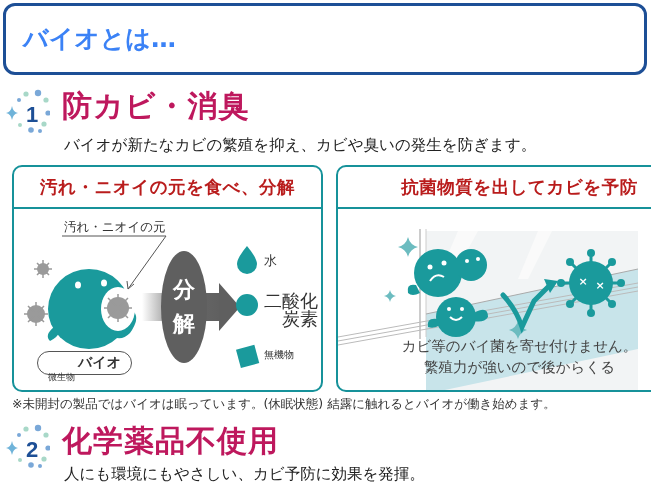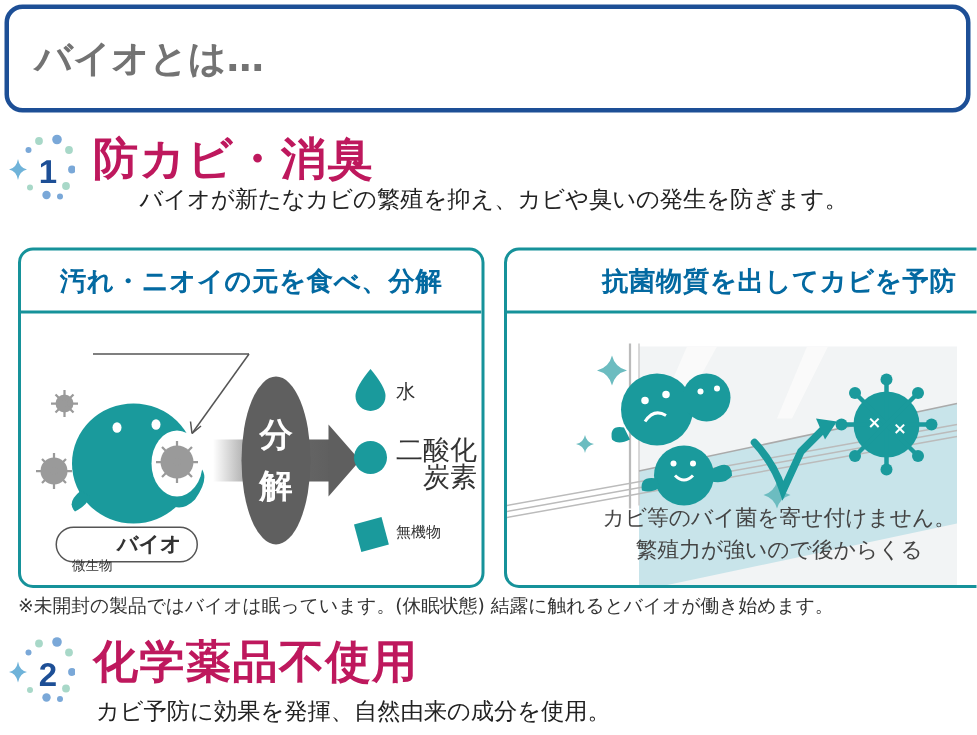--- a/index.html
+++ b/index.html
@@ -6,21 +6,21 @@
   html, body { width: 651px; height: 490px; background: #ffffff; overflow: hidden; }
   body { position: relative; font-family: "DejaVu Sans", "Liberation Sans", sans-serif; color: #333; }
 
   
   .intro {
     position: absolute; left: 3px; top: 3px; width: 644px; height: 72px;
     border: 3px solid #1d4f96; border-radius: 12px; background: #fff;
   }
   .intro-title {
     position: absolute; left: 17px; top: 16px;
-    font-size: 25px; font-weight: bold; color: #737373; letter-spacing: 0px;
+    font-size: 25px; font-weight: bold; color: #3b82f6; letter-spacing: 0px;
     font-family: "DejaVu Sans", sans-serif;
   }
   .intro-text {
     position: absolute; left: 175px; top: 9px; width: 460px;
     font-size: 15.5px; line-height: 27px; color: #222; font-weight: normal;
   }
   .intro-text .red { color: #d4212d; font-weight: bold; }
 
   
   .badge { position: absolute; width: 44px; height: 46px; }
@@ -31,21 +31,21 @@
   .section-sub { position: absolute; font-size: 15.5px; color: #222; }
 
   
   .panel {
     position: absolute; top: 165px; height: 227px;
     border: 2.5px solid #16929a; border-radius: 10px; background: #fff; overflow: hidden;
   }
   .panel-head {
     height: 42px; border-bottom: 2px solid #16929a;
     display: flex; align-items: center; justify-content: center;
-    font-size: 17.5px; font-weight: bold; color: #0369a1; letter-spacing: 0.5px;
+    font-size: 17.5px; font-weight: bold; color: #b91c1c; letter-spacing: 0.5px;
   }
   .panel-body { position: relative; height: 181px; }
 
   .teal { fill: #1a9a9c; }
   .lbl-small { position: absolute; font-size: 12px; color: #333; }
   .product-label {
     position: absolute; left: 23px; top: 142px; width: 95px; height: 24px;
     border: 1.5px solid #555; border-radius: 12px;
     display: flex; align-items: center; justify-content: center; gap: 3px;
   }
@@ -75,26 +75,27 @@
   <circle cx="40" cy="12" r="2.6" fill="#a8d8c8"></circle>
   <circle cx="42" cy="25" r="2.6" fill="#7aa8d8"></circle>
   <circle cx="38" cy="36" r="2.6" fill="#a8d8c8"></circle>
   <circle cx="25" cy="42" r="2.8" fill="#7aa8d8"></circle>
   <circle cx="34" cy="43" r="2" fill="#7aa8d8"></circle>
   <circle cx="14" cy="37" r="2" fill="#a8d8c8"></circle>
   <path d="M6 18 Q7 24 12 25 Q7 26 6 32 Q5 26 0 25 Q5 24 6 18Z" fill="#6fb3d9"></path>
   <text x="26" y="34" text-anchor="middle" font-size="22" font-weight="bold" fill="#1d4f96" font-family="Liberation Sans, sans-serif">1</text>
 </svg>
 <div class="section-title" style="left:62px; top:86px;">防カビ・消臭</div>
-<div class="section-sub" style="left:64px; top:123px;margin-left:29px;">バイオが新たなカビの繁殖を抑え、カビや臭いの発生を防ぎます。</div>
+<div class="section-sub" style="left:64px; top:135px;">バイオが新たなカビの繁殖を抑え、カビや臭いの発生を防ぎます。</div>
 
 <div class="panel" style="left:12px; width:311px;">
   <div class="panel-head">汚れ・ニオイの元を食べ、分解</div>
   <div class="panel-body">
 
+    <div class="lbl-small" style="left:50px; top:10px; font-size:12.5px;">汚れ・ニオイの元</div>
     <svg style="position:absolute; left:0; top:0;" width="311" height="181">
 
       <line x1="48" y1="27" x2="152" y2="27" stroke="#555" stroke-width="1"></line>
       <line x1="152" y1="27" x2="114" y2="80" stroke="#555" stroke-width="1"></line>
       <path d="M114 80 L113 72 M114 80 L120 75" stroke="#555" stroke-width="1" fill="none"></path>
 
       <g>
         <ellipse cx="75" cy="100" rx="41" ry="40" class="teal"></ellipse>
         <path d="M104 120 Q118 115 120 103 Q126 110 116 124 Q108 132 100 128Z" class="teal"></path>
         <path d="M40 118 Q30 126 36 132 Q44 128 46 122Z" class="teal"></path>
@@ -234,13 +235,13 @@
   <circle cx="40" cy="12" r="2.6" fill="#a8d8c8"></circle>
   <circle cx="42" cy="25" r="2.6" fill="#7aa8d8"></circle>
   <circle cx="38" cy="36" r="2.6" fill="#a8d8c8"></circle>
   <circle cx="25" cy="42" r="2.8" fill="#7aa8d8"></circle>
   <circle cx="34" cy="43" r="2" fill="#7aa8d8"></circle>
   <circle cx="14" cy="37" r="2" fill="#a8d8c8"></circle>
   <path d="M6 18 Q7 24 12 25 Q7 26 6 32 Q5 26 0 25 Q5 24 6 18Z" fill="#6fb3d9"></path>
   <text x="26" y="34" text-anchor="middle" font-size="22" font-weight="bold" fill="#1d4f96" font-family="Liberation Sans, sans-serif">2</text>
 </svg>
 <div class="section-title" style="left:62px; top:421px;">化学薬品不使用</div>
-<div class="section-sub" style="left:64px; top:464px;">カビ予防に効果を発揮、自然由来の成分を使用。</div>
+<div class="section-sub" style="left:64px; top:464px;">人にも環境にもやさしい、カビ予防に効果を発揮。</div>
 
 </body></html>

